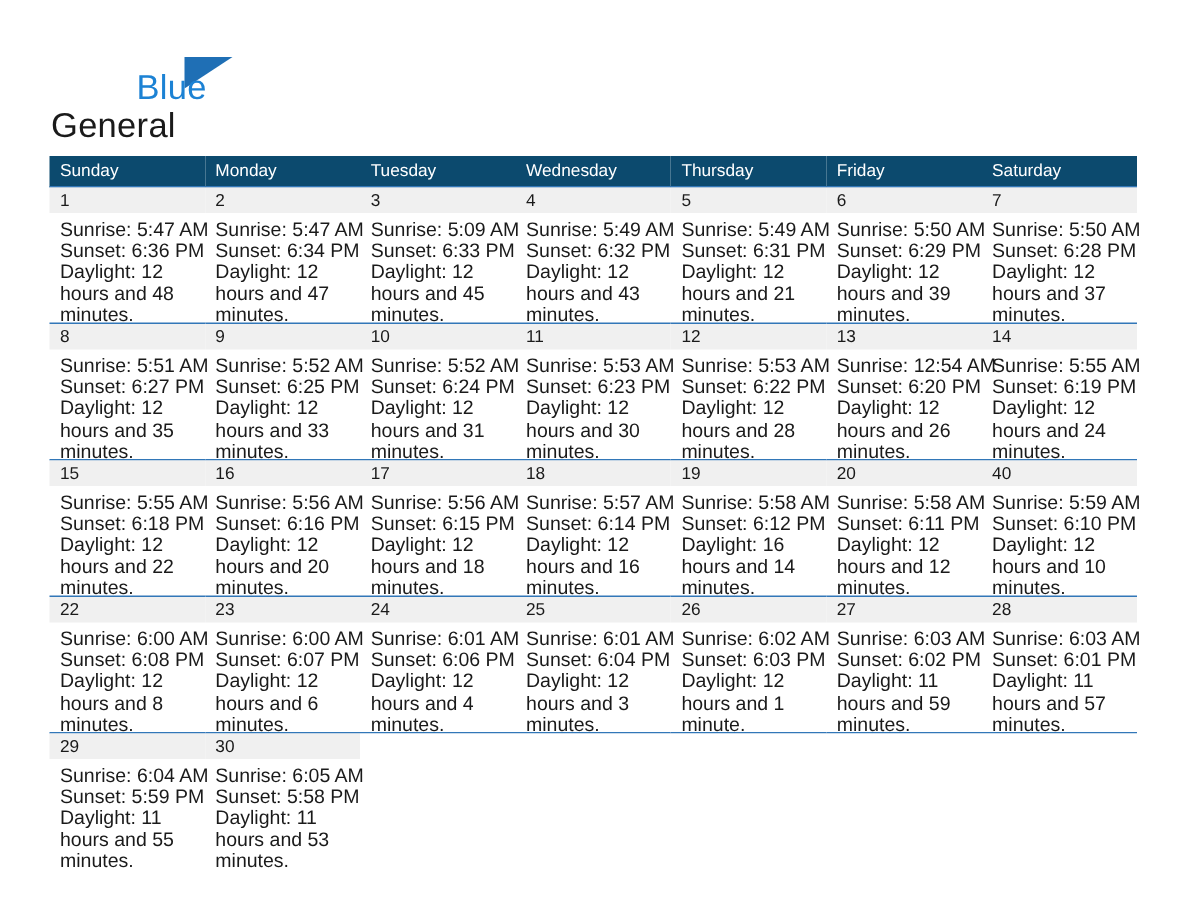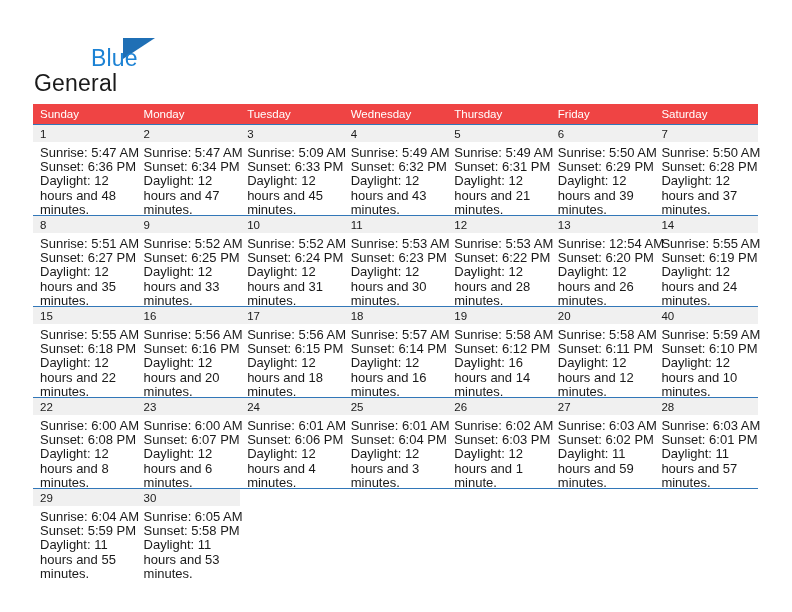--- a/index.html
+++ b/index.html
@@ -89,21 +89,21 @@
   
   .calendar {
     position: absolute;
     left: 33px;
     top: 104px;
     width: 725px;
     border-collapse: collapse;
     table-layout: fixed;
   }
   .calendar th {
-    background: #ef4444;
+    background: #0c4a6e;
     color: #ffffff;
     font-size: 11.5px;
     font-weight: normal;
     text-align: left;
     padding: 4px 0 4px 7px;
     height: 20px;
     box-sizing: border-box;
   }
   .calendar td {
     width: 103.57px;

